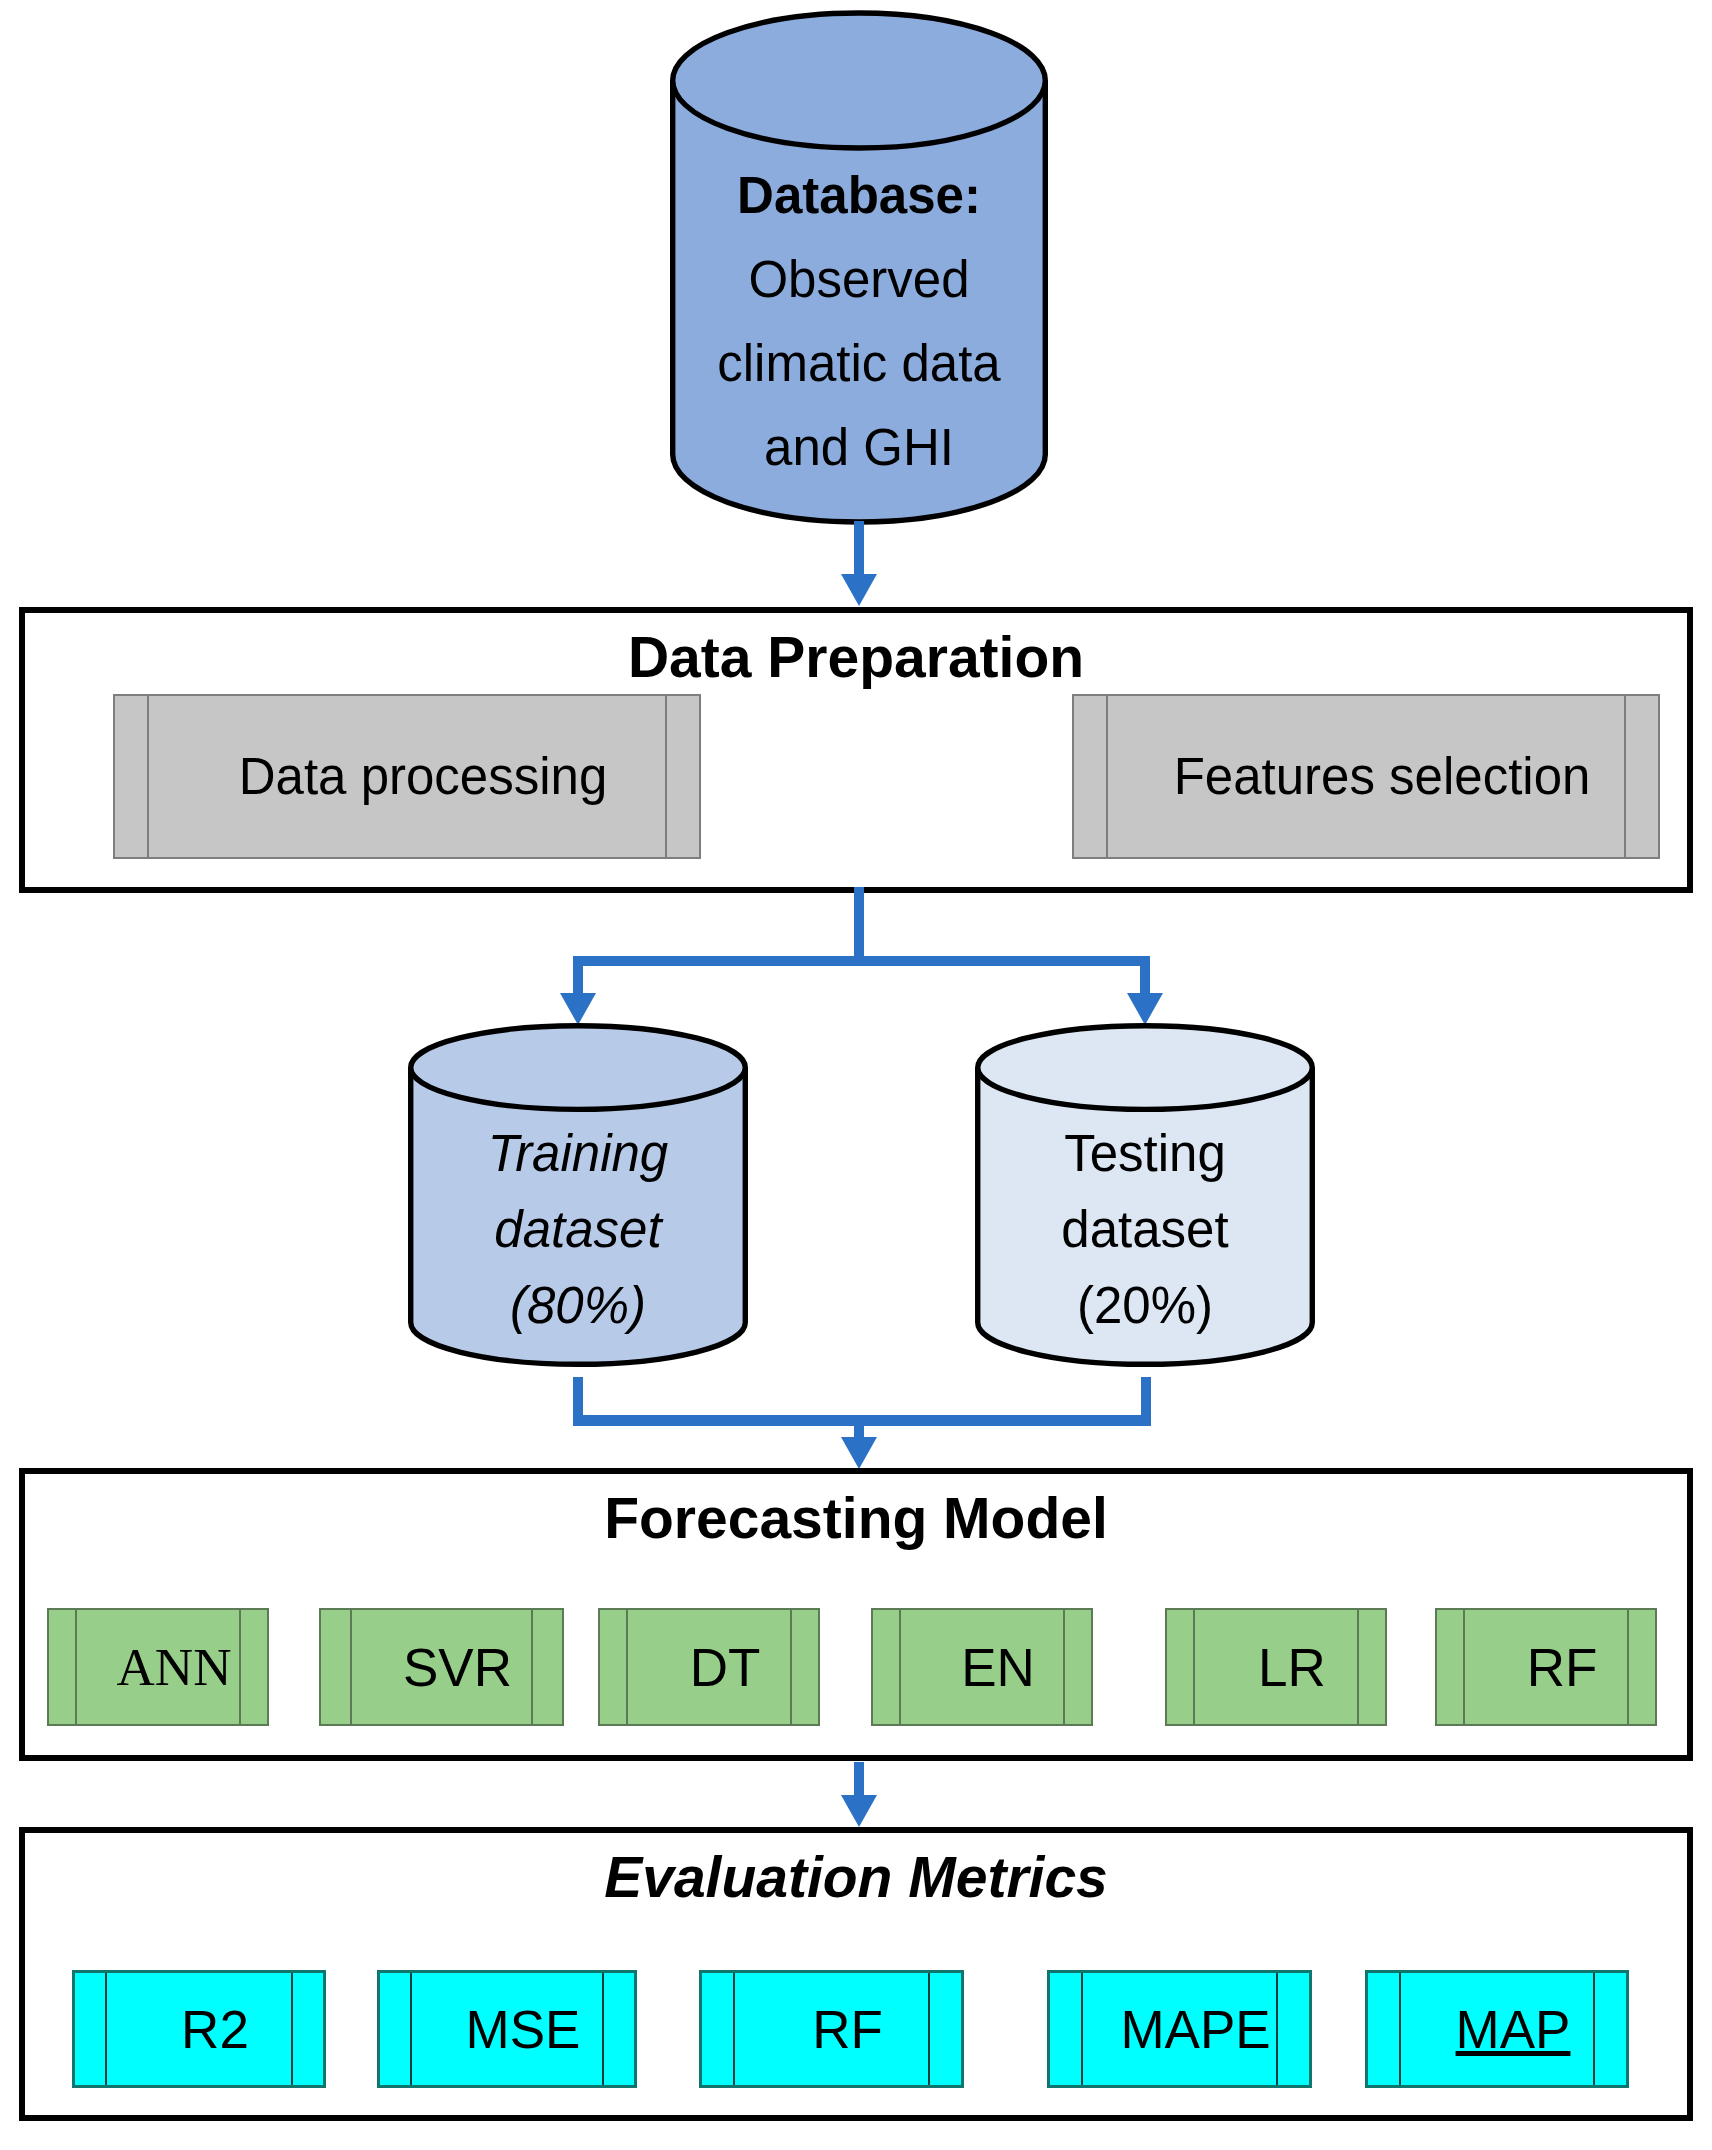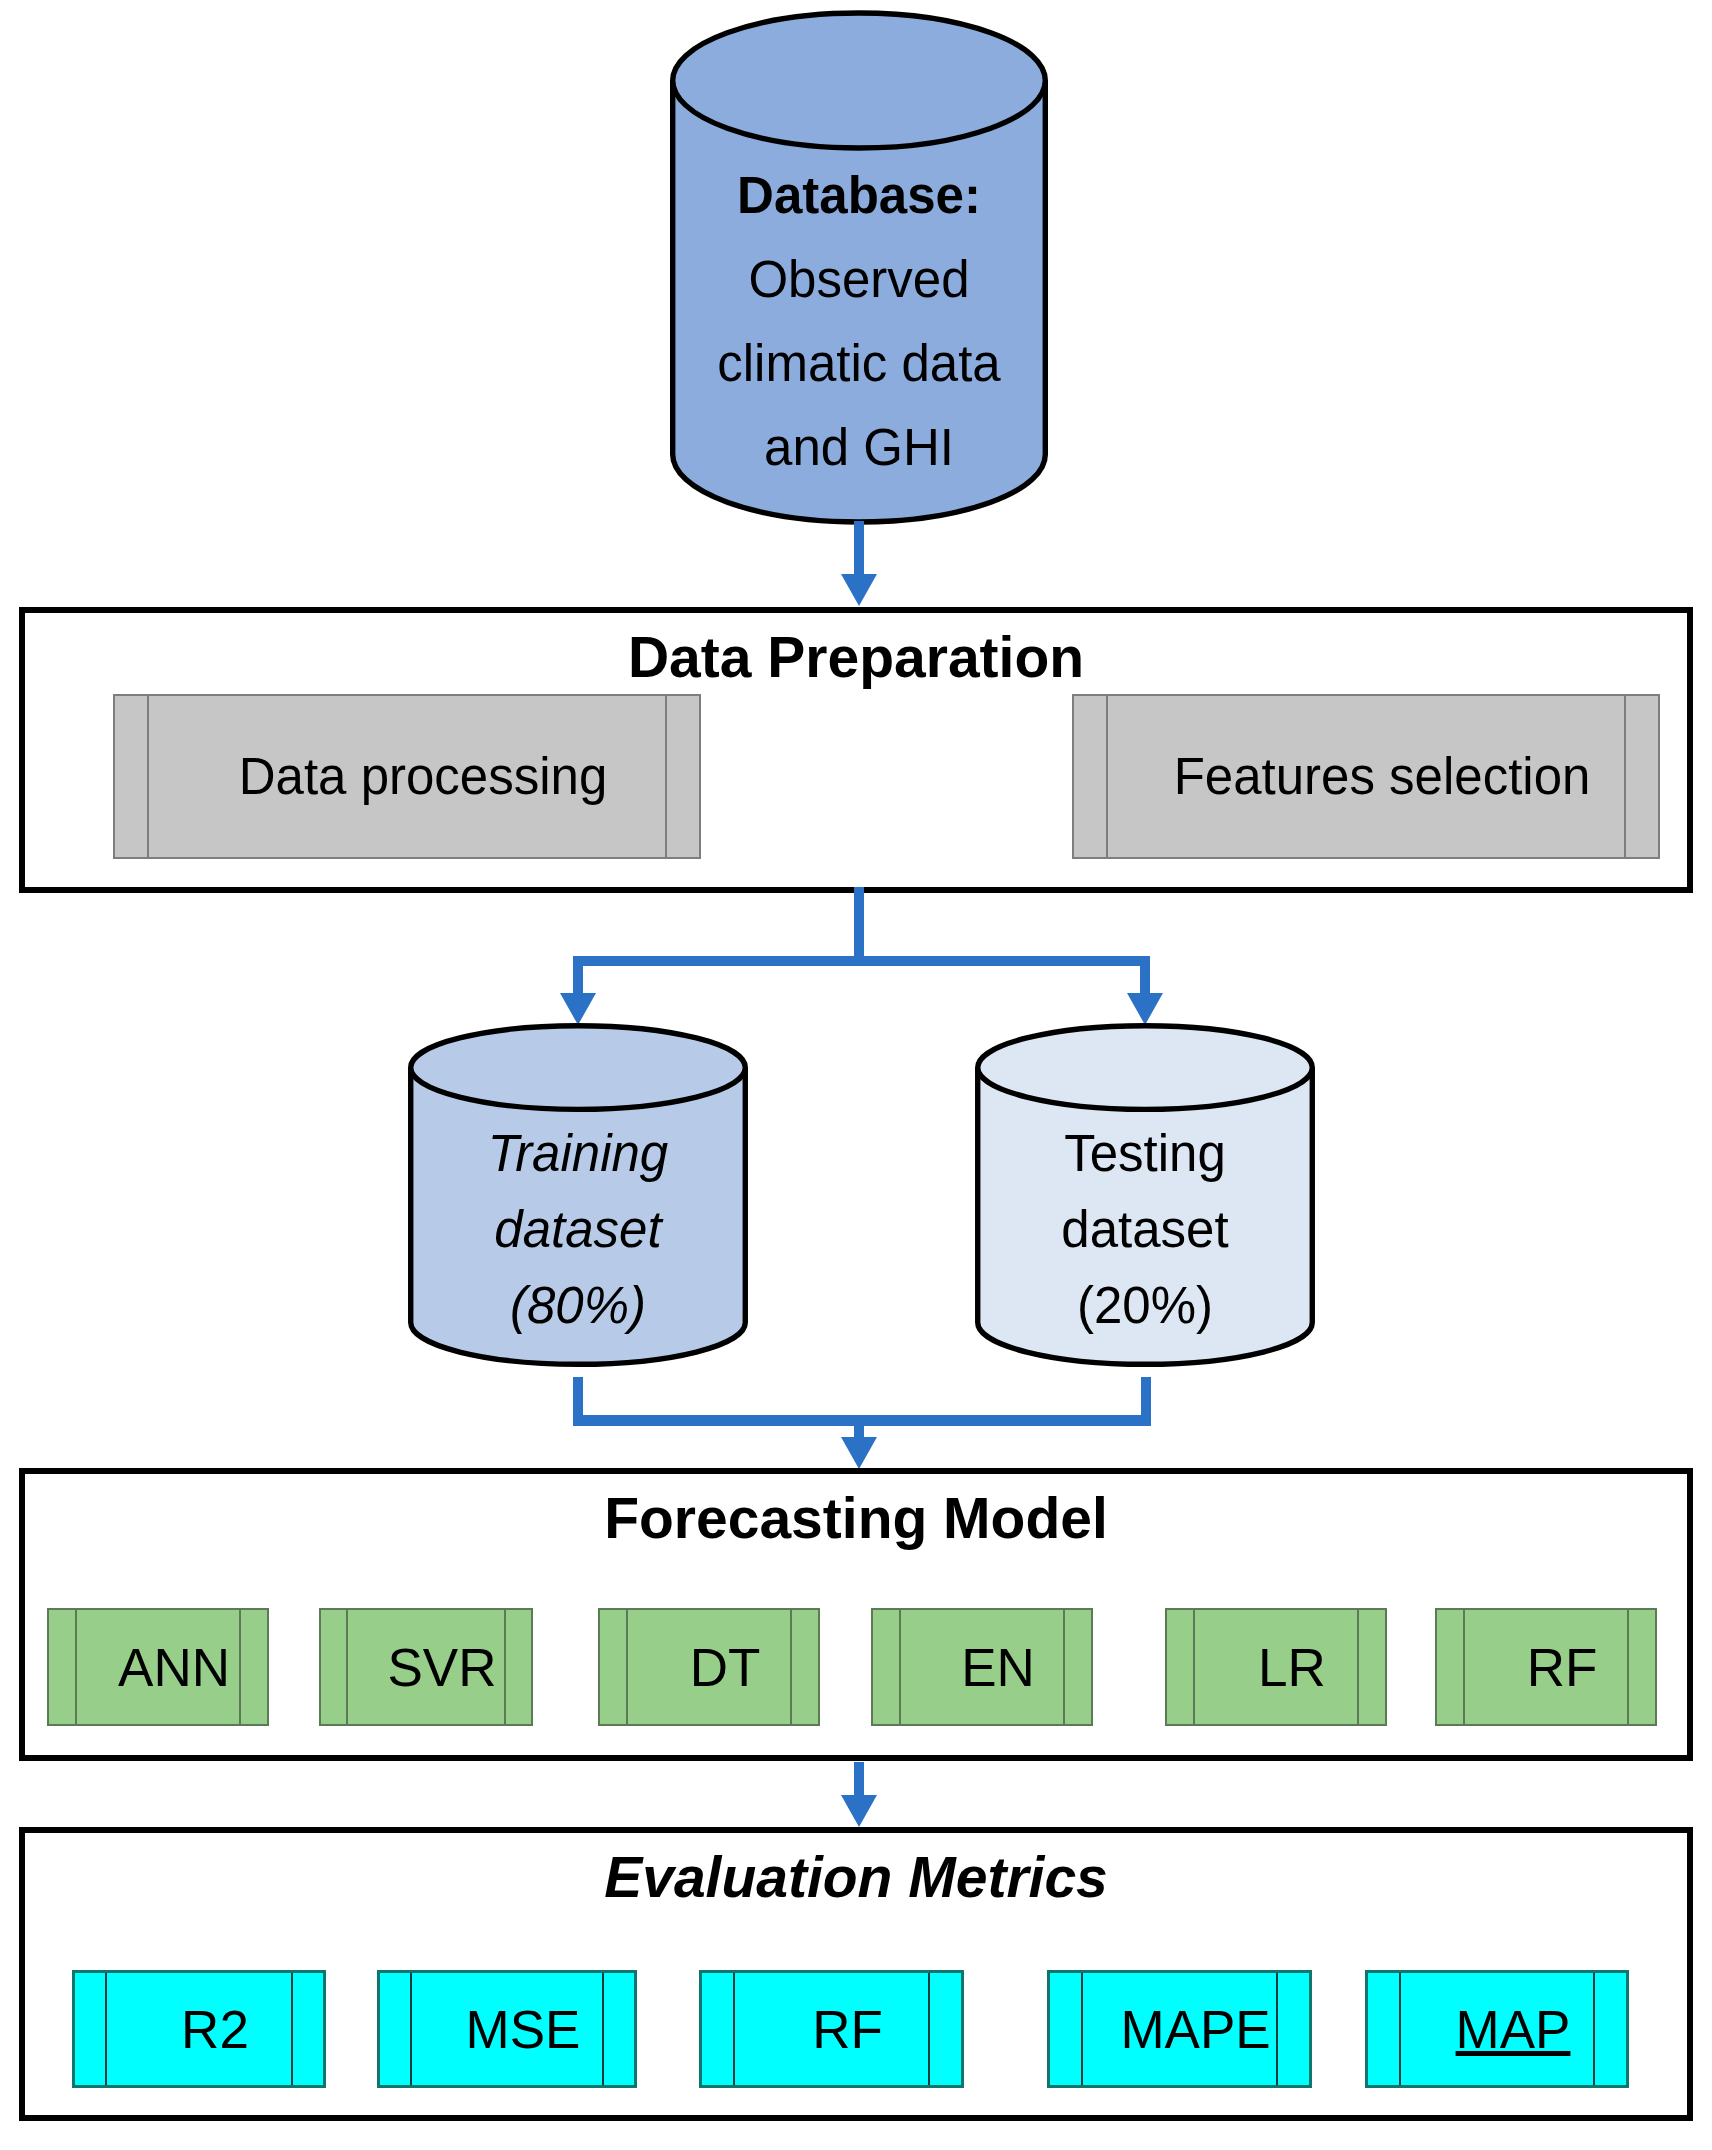--- a/index.html
+++ b/index.html
@@ -111,24 +111,24 @@
   <div class="vline" style="left:1141px; top:1377px; width:10px; height:42px;"></div>
   <div class="hline" style="left:573px; top:1415px; width:578px; height:10.8px;"></div>
   <div class="varrow" style="left:841px; top:1426px; height:43px;">
     <div class="shaft"></div>
     <div class="head"></div>
   </div>
 
   <div class="section" style="top:1468px; height:281px;">
     <div class="section-title">Forecasting Model</div>
   </div>
-  <div class="pp pp-green" style="left:47px;   top:1608px; width:222px; height:118px;">
+  <div class="pp pp-green" style="left:47px;   top:1608px; width:222px; height:118px;font-family:Liberation Serif, serif;">
     <span>ANN</span>
   </div>
-  <div class="pp pp-green" style="left:319px;  top:1608px; width:214px; height:118px;align-items:center;">
+  <div class="pp pp-green" style="left:319px;  top:1608px; width:245px; height:118px;align-items:center;">
     <span>SVR</span>
   </div>
   <div class="pp pp-green" style="left:598px;  top:1608px; width:222px; height:118px;">
     <span>DT</span>
   </div>
   <div class="pp pp-green" style="left:871px; top:1608px; width:222px; height:118px;">
     <span>EN</span>
   </div>
   <div class="pp pp-green" style="left:1165px; top:1608px; width:222px; height:118px;">
     <span>LR</span>

